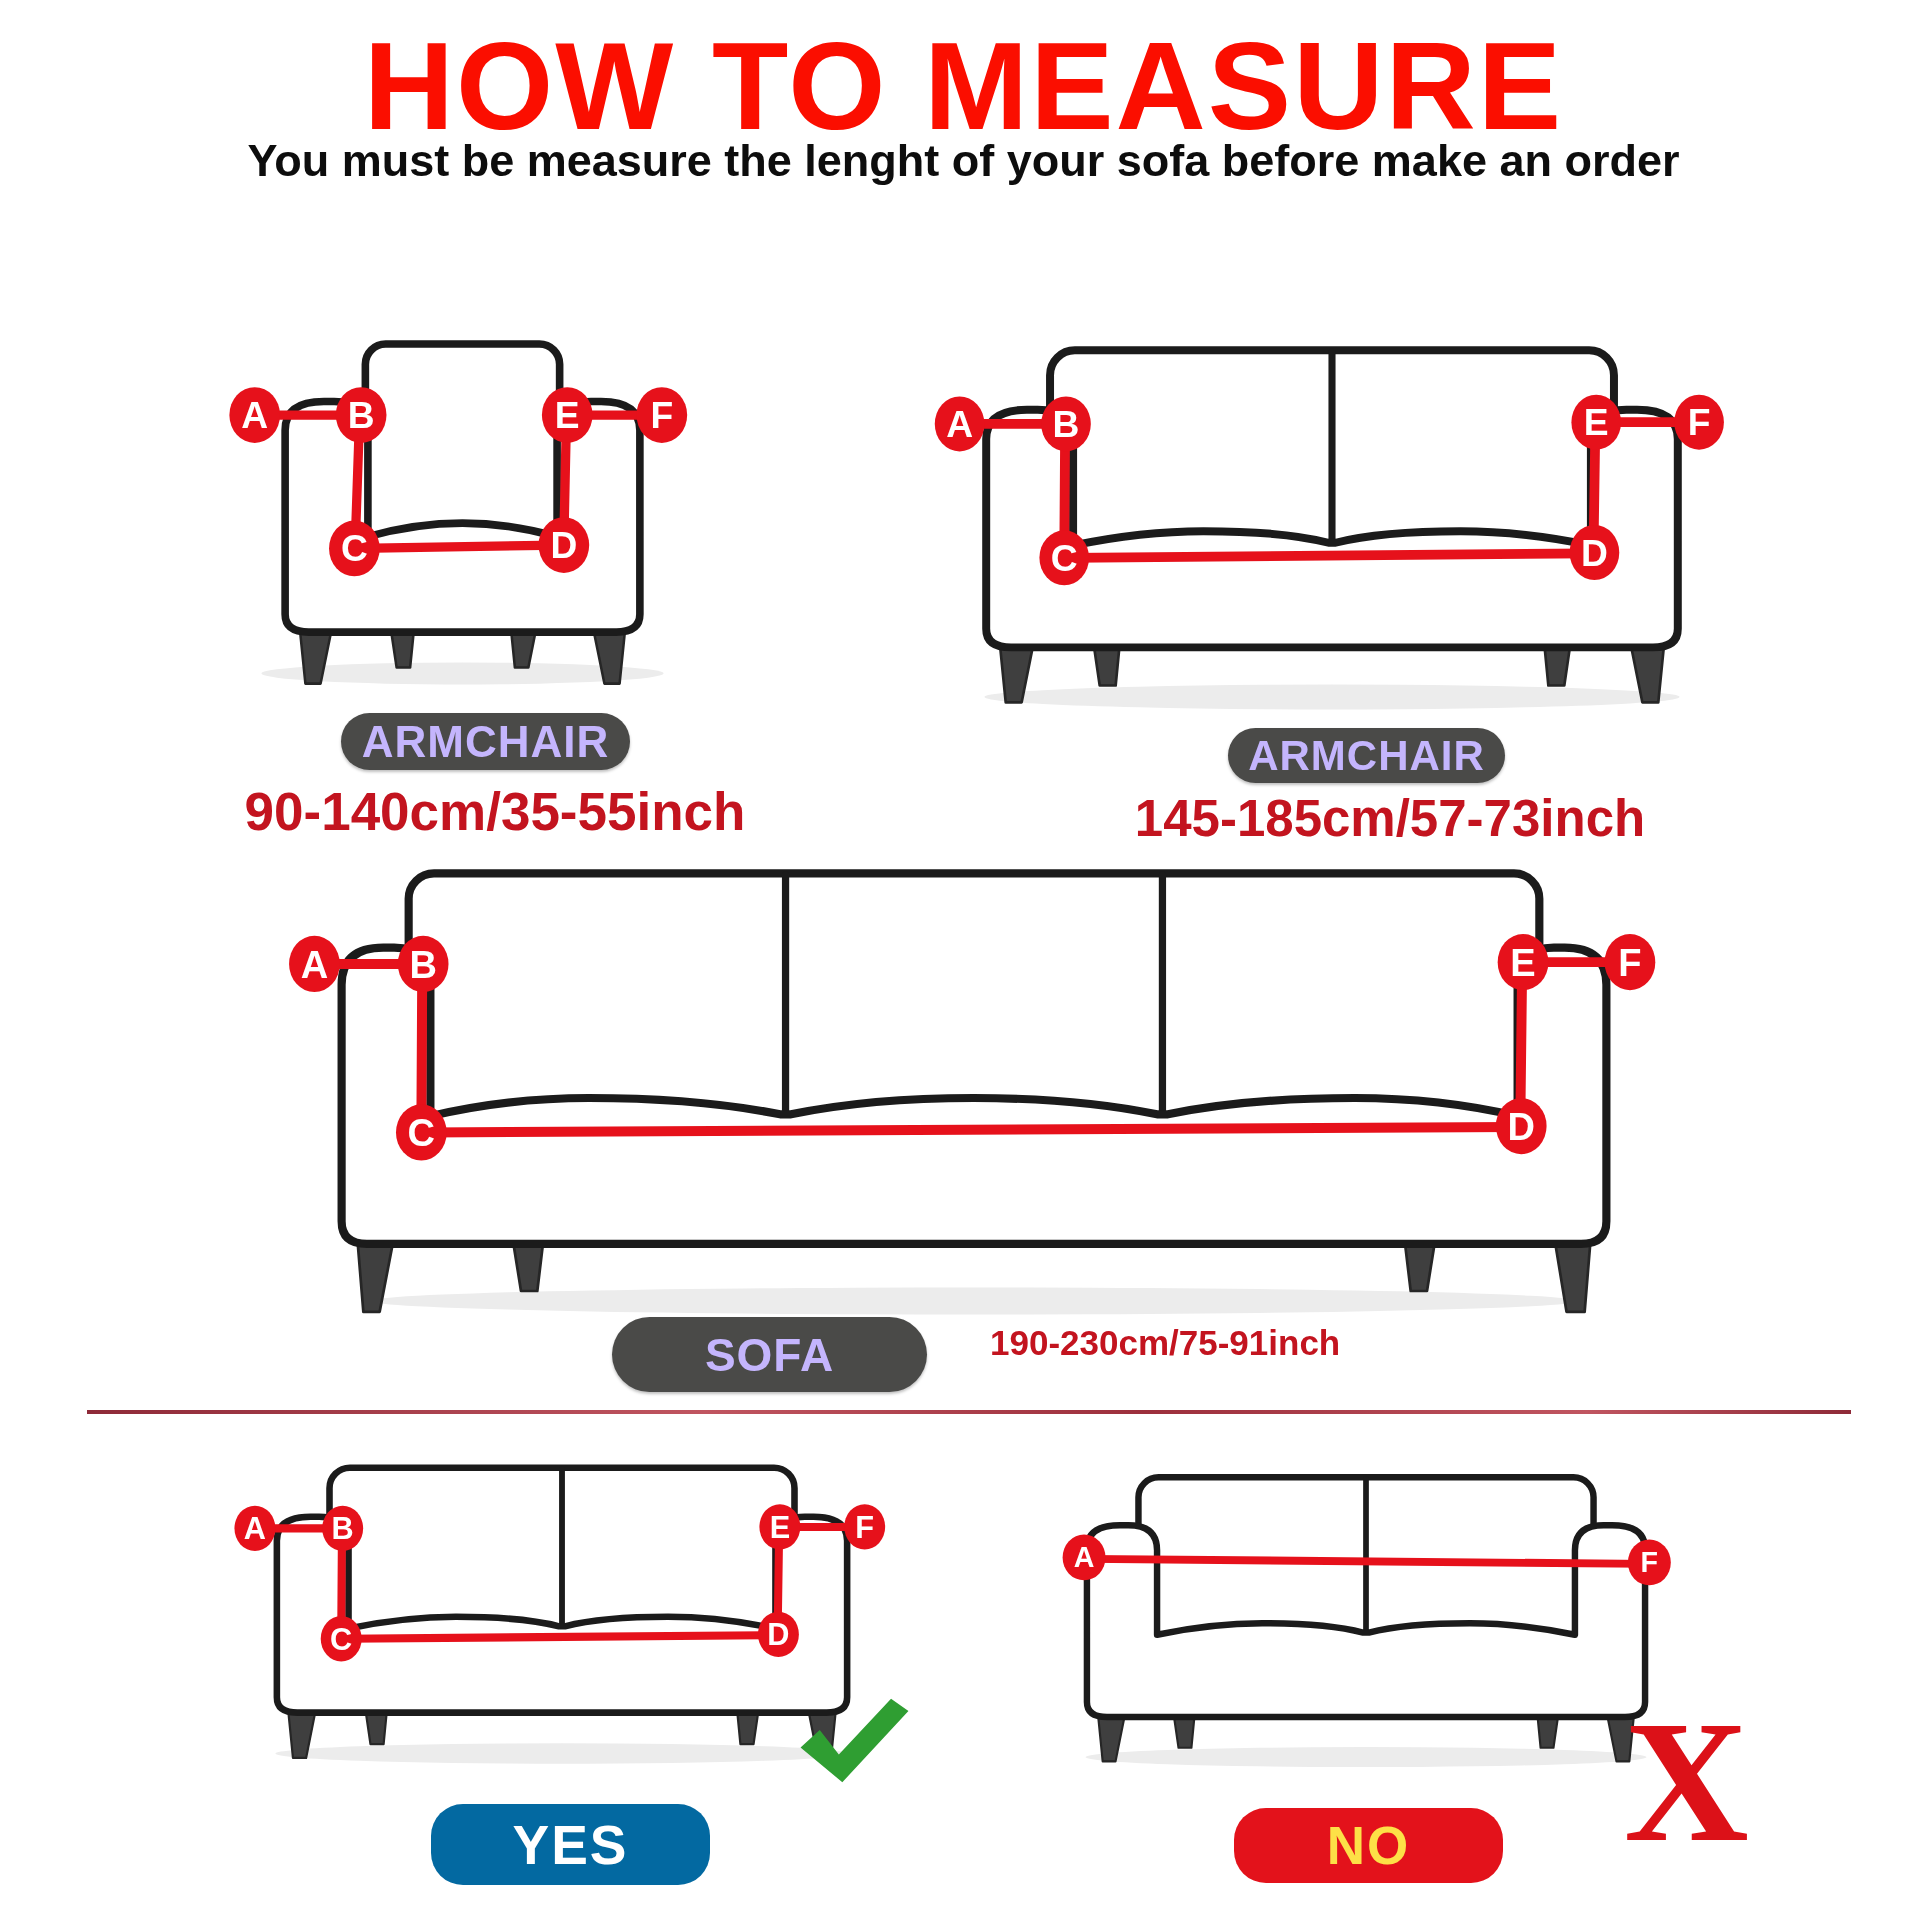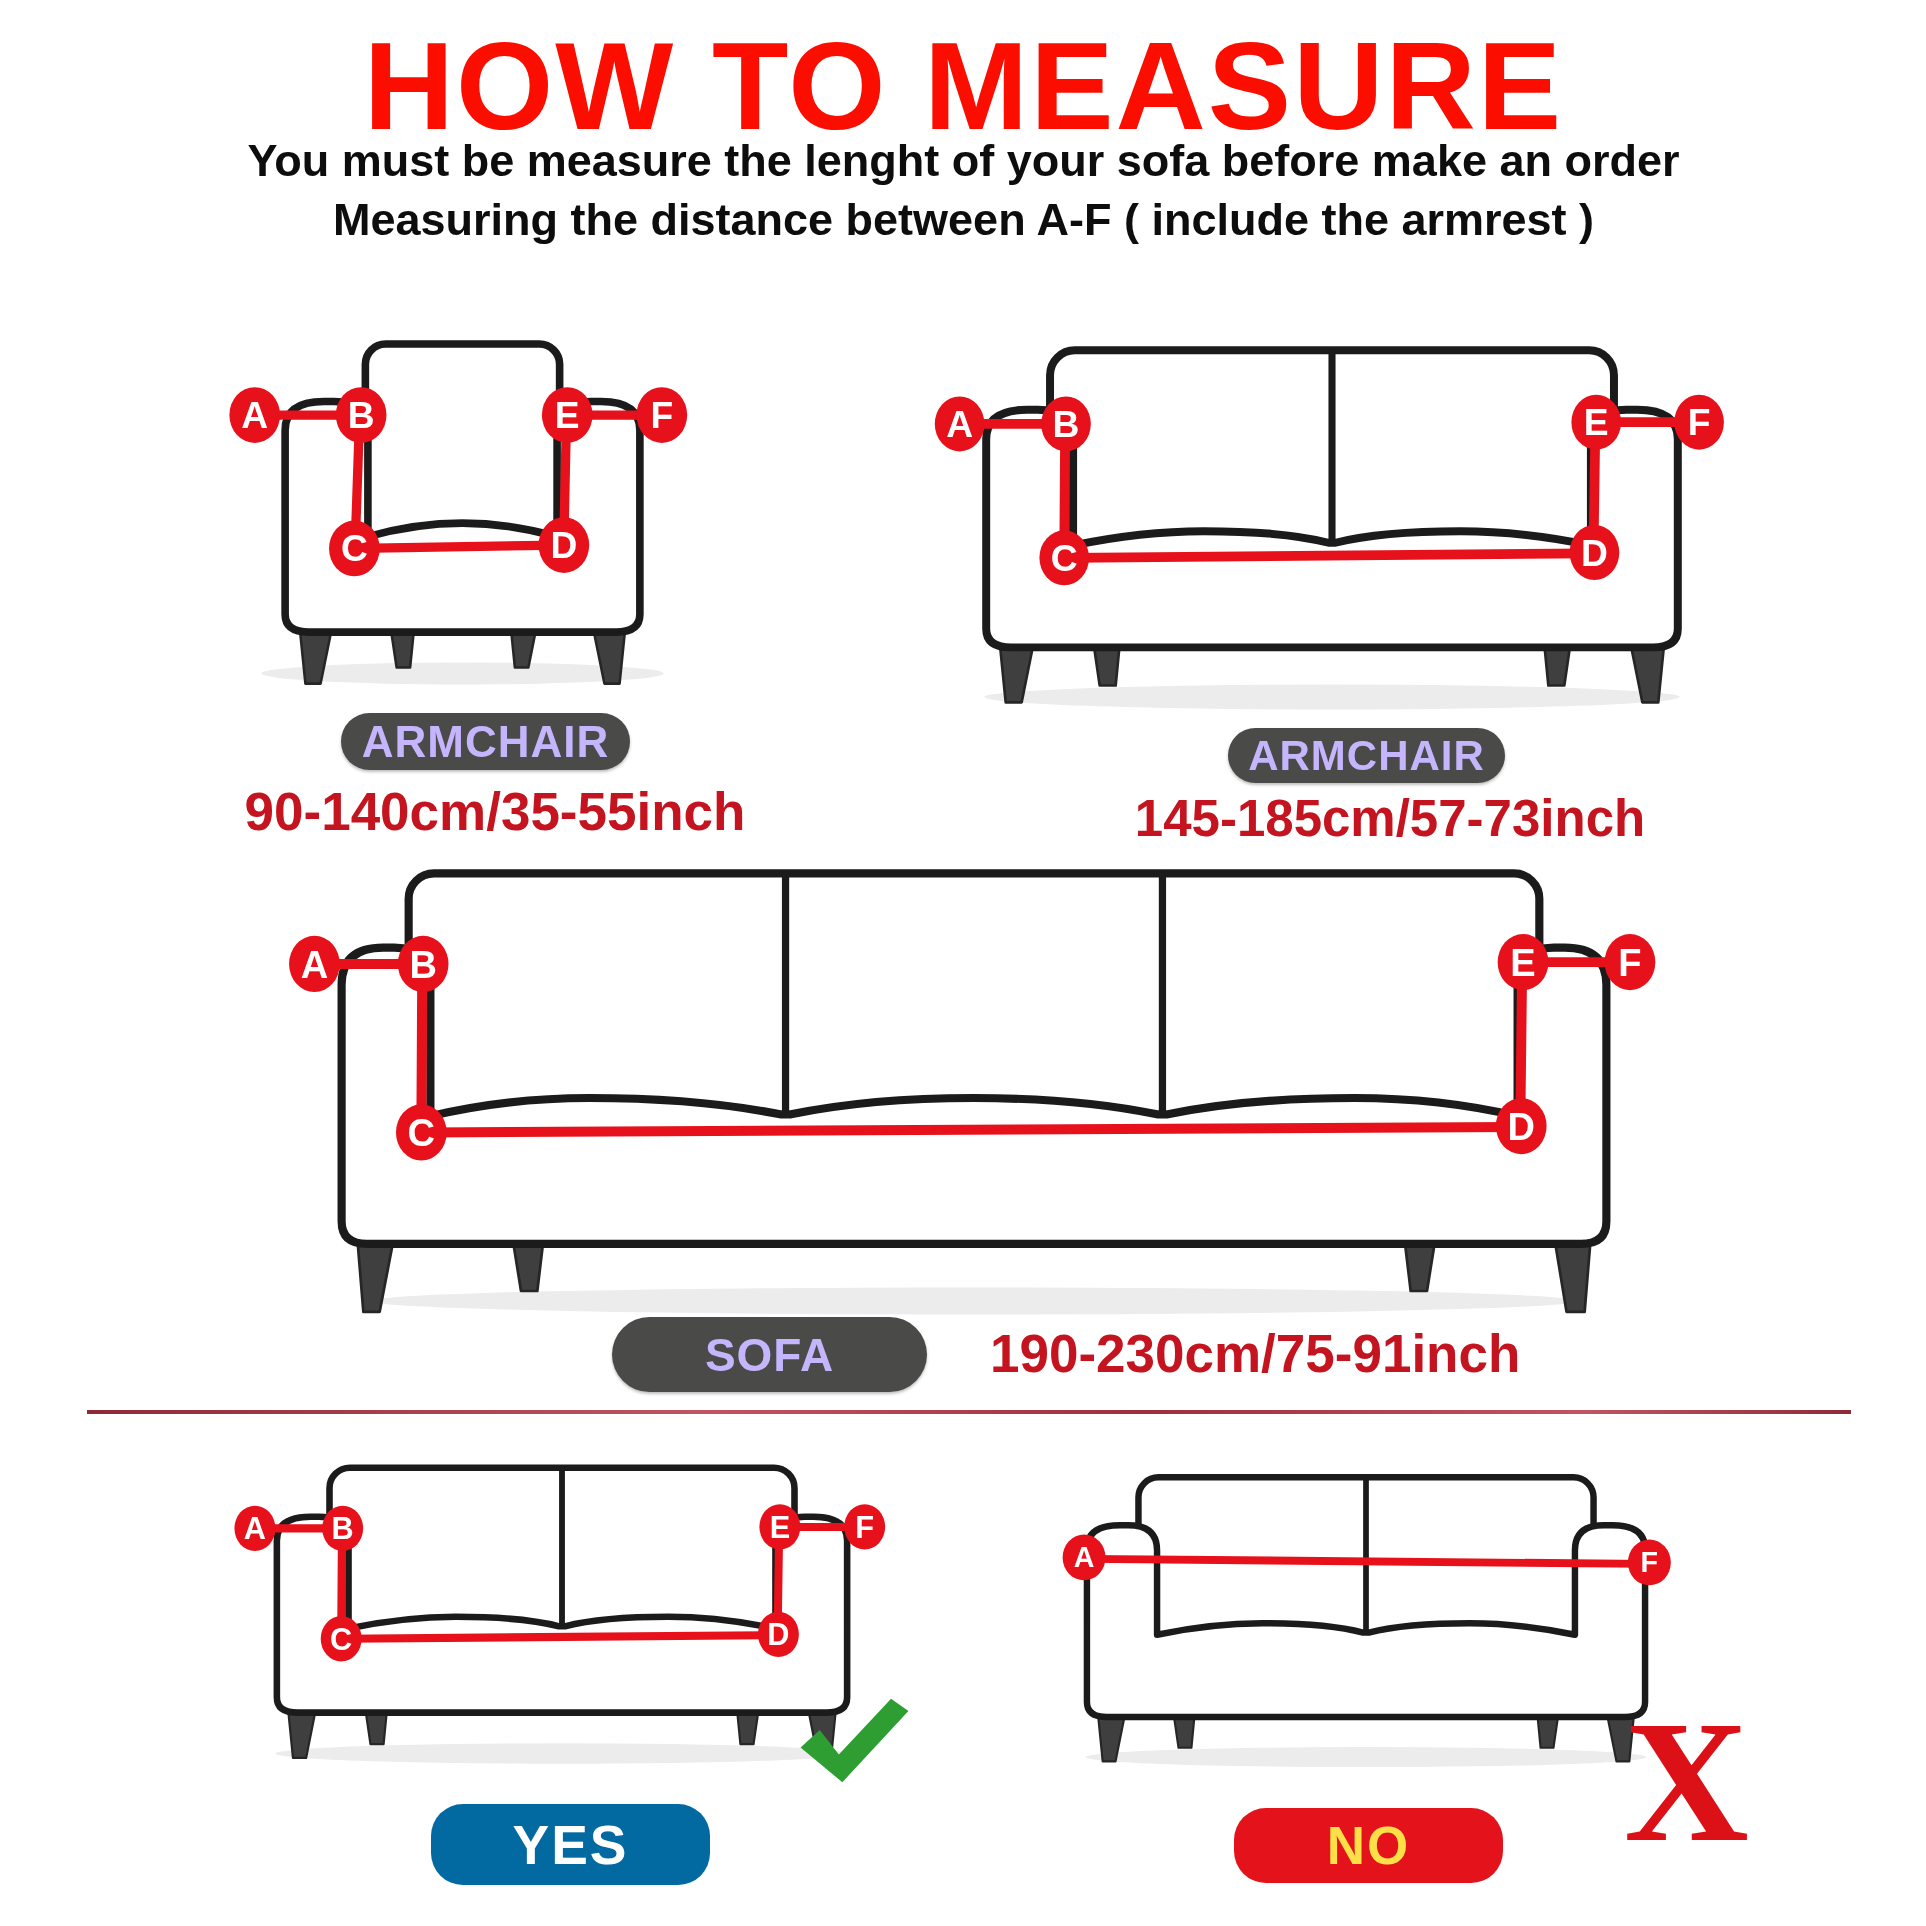--- a/index.html
+++ b/index.html
@@ -23,21 +23,20 @@
   .mdot{fill:#e6111b;}
   .mtxt{fill:#ffffff;font-family:"Liberation Sans",sans-serif;font-weight:bold;text-anchor:middle;}
   .f44{font-size:44px;} .f42{font-size:42px;} .f40{font-size:40px;}
 </style>
 </head>
 <body>
 
 <div class="abs title">HOW TO MEASURE</div>
 <div class="abs subtitle">
   <div>You must be measure the lenght of your sofa before make an order</div>
-  <div>Measuring the distance between A-F ( include the armrest )</div>
 </div>
 
 <svg class="abs" style="left:226px;top:339px;" width="473" height="348" viewBox="0 0 560 412">
   <ellipse class="shad" cx="280" cy="396" rx="238" ry="13"></ellipse>
   <g>
     <polygon class="leg" points="88,349 124,349 112,408 94,408"></polygon>
     <polygon class="leg" points="196,349 222,349 218,389 202,389"></polygon>
     <polygon class="leg" points="338,349 366,349 358,389 342,389"></polygon>
     <polygon class="leg" points="436,349 472,349 466,408 448,408"></polygon>
   </g>
@@ -162,21 +161,21 @@
   <g>
       <ellipse class="mdot" cx="1366" cy="105" rx="28" ry="31"></ellipse>
       <text class="mtxt f42" x="1366" y="120">E</text>
     </g>
   <g>
       <ellipse class="mdot" cx="1484" cy="105" rx="28" ry="31"></ellipse>
       <text class="mtxt f42" x="1484" y="120">F</text>
     </g>
 </svg>
 <div class="abs pill-dark" style="left:612px;top:1317px;width:315px;height:75px;font-size:46px;">SOFA</div>
-<div class="abs size-red" style="left:990px;top:1323px;font-size:53px;">190-230cm/75-91inch</div>
+<div class="abs size-red" style="left:990px;top:1323px;font-size:35px;">190-230cm/75-91inch</div>
 
 <div class="abs divider" style="left:87px;top:1410px;width:1764px;"></div>
 
 <svg class="abs" style="left:233px;top:1463px;" width="658" height="304" viewBox="0 0 900 415">
   <ellipse class="shad" cx="450" cy="397" rx="392" ry="14"></ellipse>
   <g>
     <polygon class="leg" points="76,343 112,343 100,403 82,403"></polygon>
     <polygon class="leg" points="182,343 210,343 206,384 188,384"></polygon>
     <polygon class="leg" points="690,343 718,343 712,384 694,384"></polygon>
     <polygon class="leg" points="788,343 824,343 818,403 800,403"></polygon>

